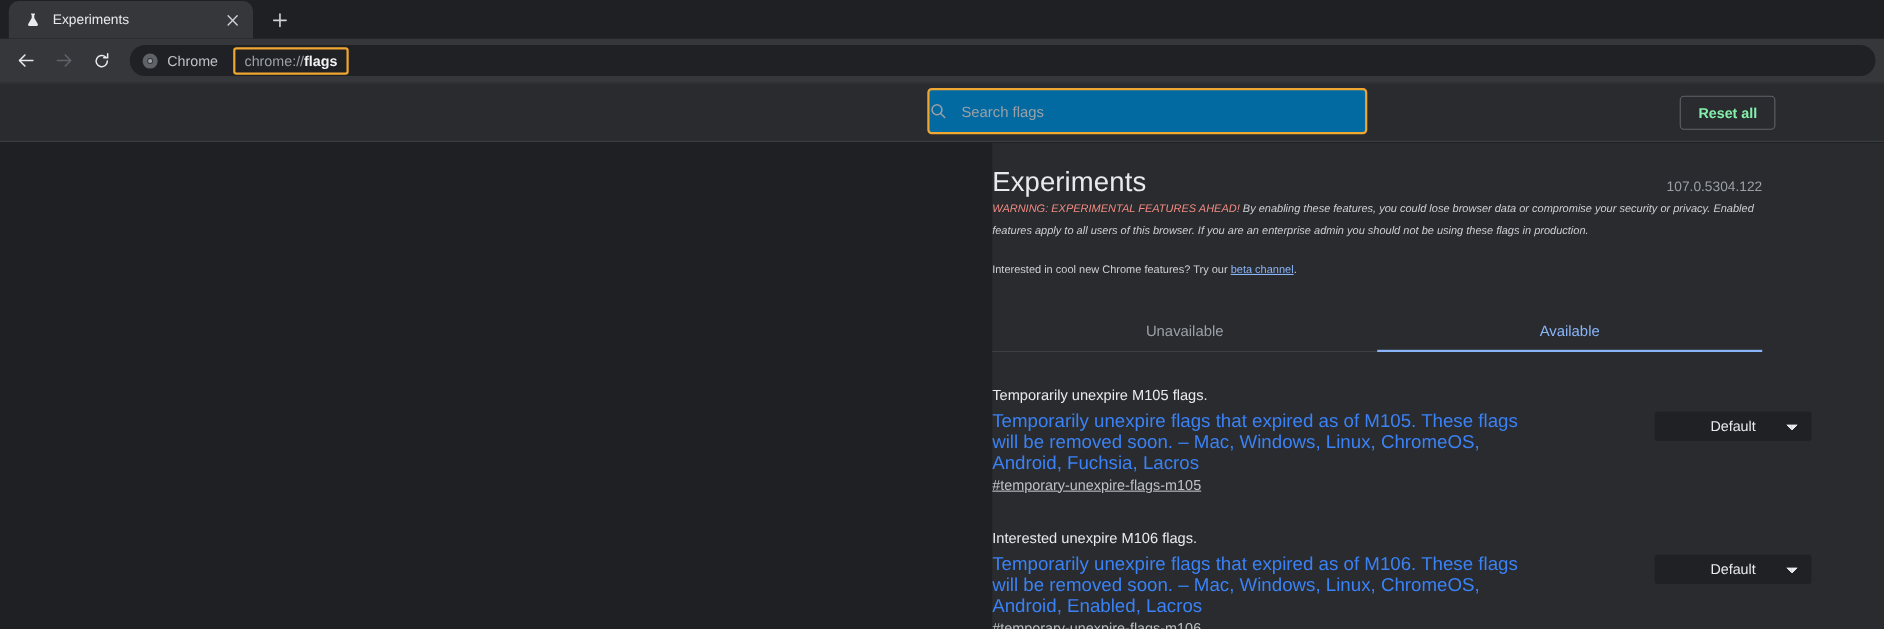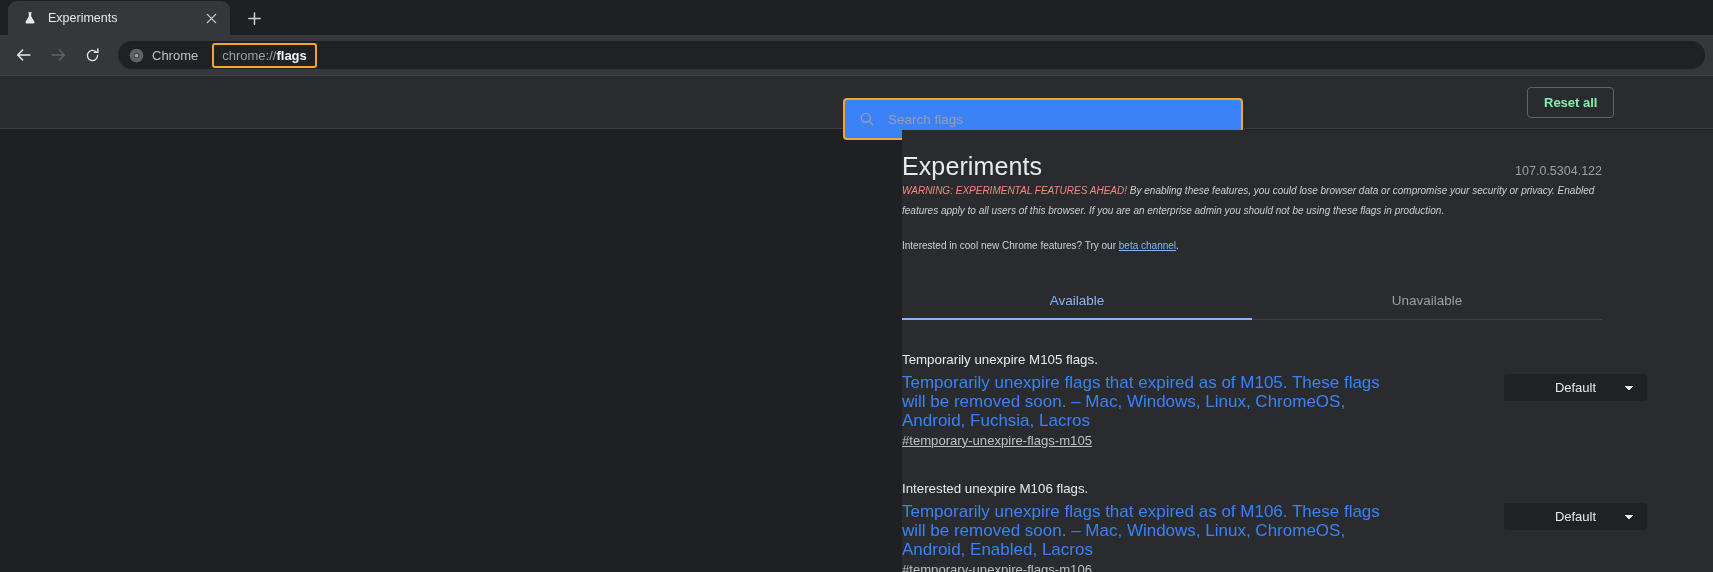--- a/index.html
+++ b/index.html
@@ -125,29 +125,28 @@
     height: 53px;
     background: #292b2e;
     border-bottom: 1px solid #3c4043;
     display: flex;
     align-items: center;
     position: relative;
   }
   .search-wrap {
     position: absolute;
     left: 843px;
-    top: 22px;
+    top: 4px;
     width: 400px;
     height: 42px;
     border: 2px solid #f0a732;
     border-radius: 4px;
-    background: #3b82f6;
-    display: flex;
-    align-items: center;
-    padding-left: 14px;
+    background: #0369a1;
+    display: flex;
+    align-items: center;
     gap: 12px;
   }
   .search-icon { width: 17px; height: 17px; flex: none; display: flex; align-items: center; }
   .search-input {
     flex: 1;
     background: transparent;
     border: none;
     outline: none;
     color: #e8eaed;
     font-family: "Liberation Sans", sans-serif;
@@ -385,22 +384,22 @@
 
       <p class="warning-block">
         <span class="warning-lead">WARNING: EXPERIMENTAL FEATURES AHEAD!</span><span> By enabling these features, you could lose browser data or compromise your security or privacy. Enabled features apply to all users of this browser. If you are an enterprise admin you should not be using these flags in production.</span>
       </p>
 
       <p class="beta-line">
         <span>Interested in cool new Chrome features? Try our </span><span class="beta-link">beta channel</span><span>.</span>
       </p>
 
       <div class="flag-tabs">
+        <div class="flag-tab">Unavailable</div>
         <div class="flag-tab active">Available</div>
-        <div class="flag-tab">Unavailable</div>
       </div>
 
       <div class="flag-row">
         <div class="flag-info">
           <div class="flag-name">Temporarily unexpire M105 flags.</div>
           <div class="flag-desc">Temporarily unexpire flags that expired as of M105. These flags will be removed soon. – Mac, Windows, Linux, ChromeOS, Android, Fuchsia, Lacros</div>
           <a class="flag-permalink">#temporary-unexpire-flags-m105</a>
         </div>
         <div class="flag-select-wrap">
           <select class="flag-select">

